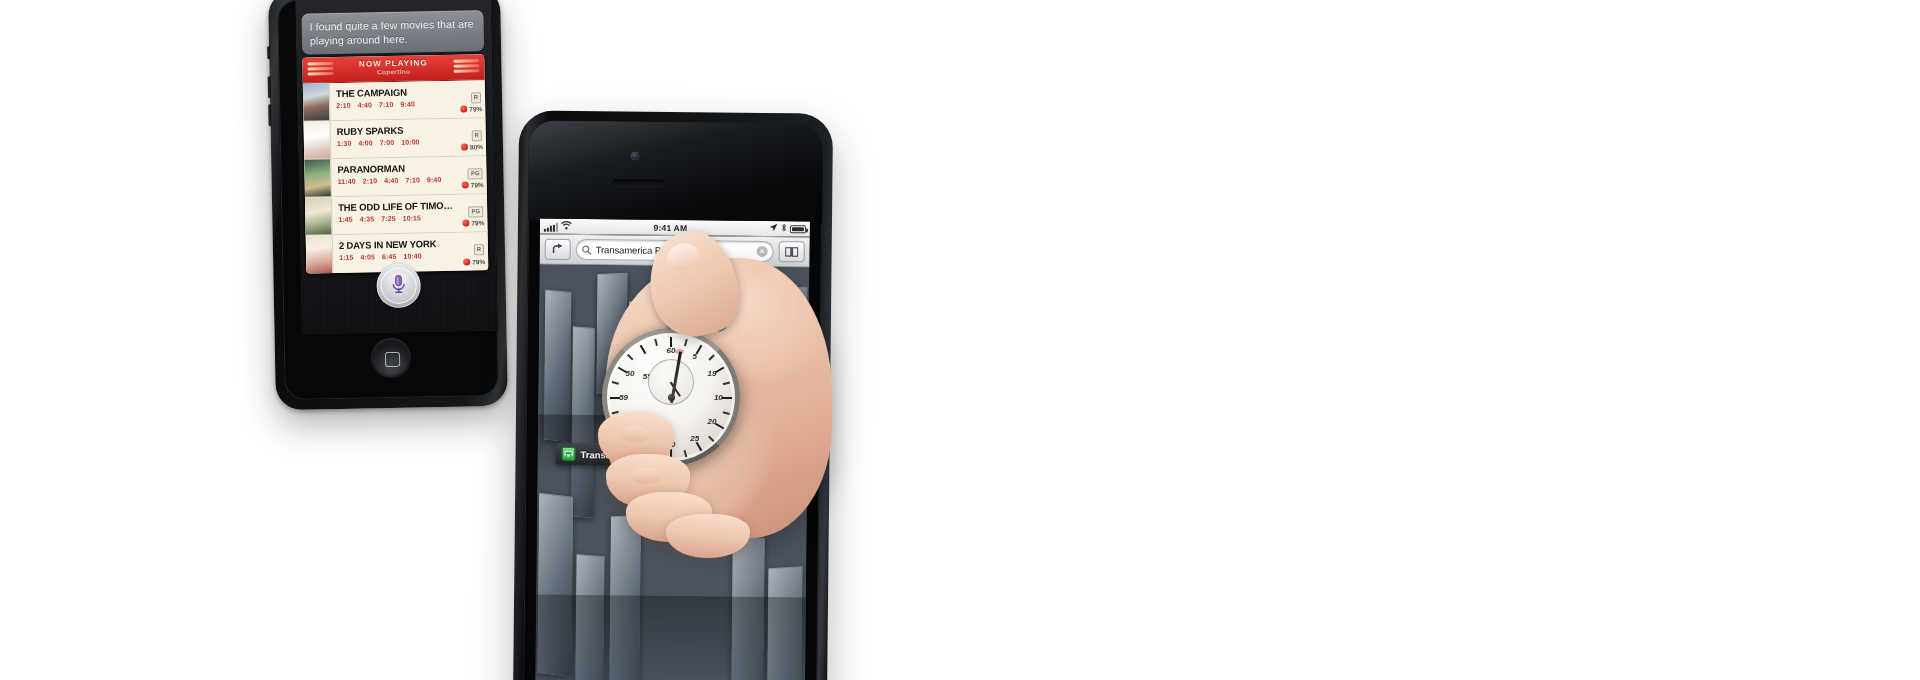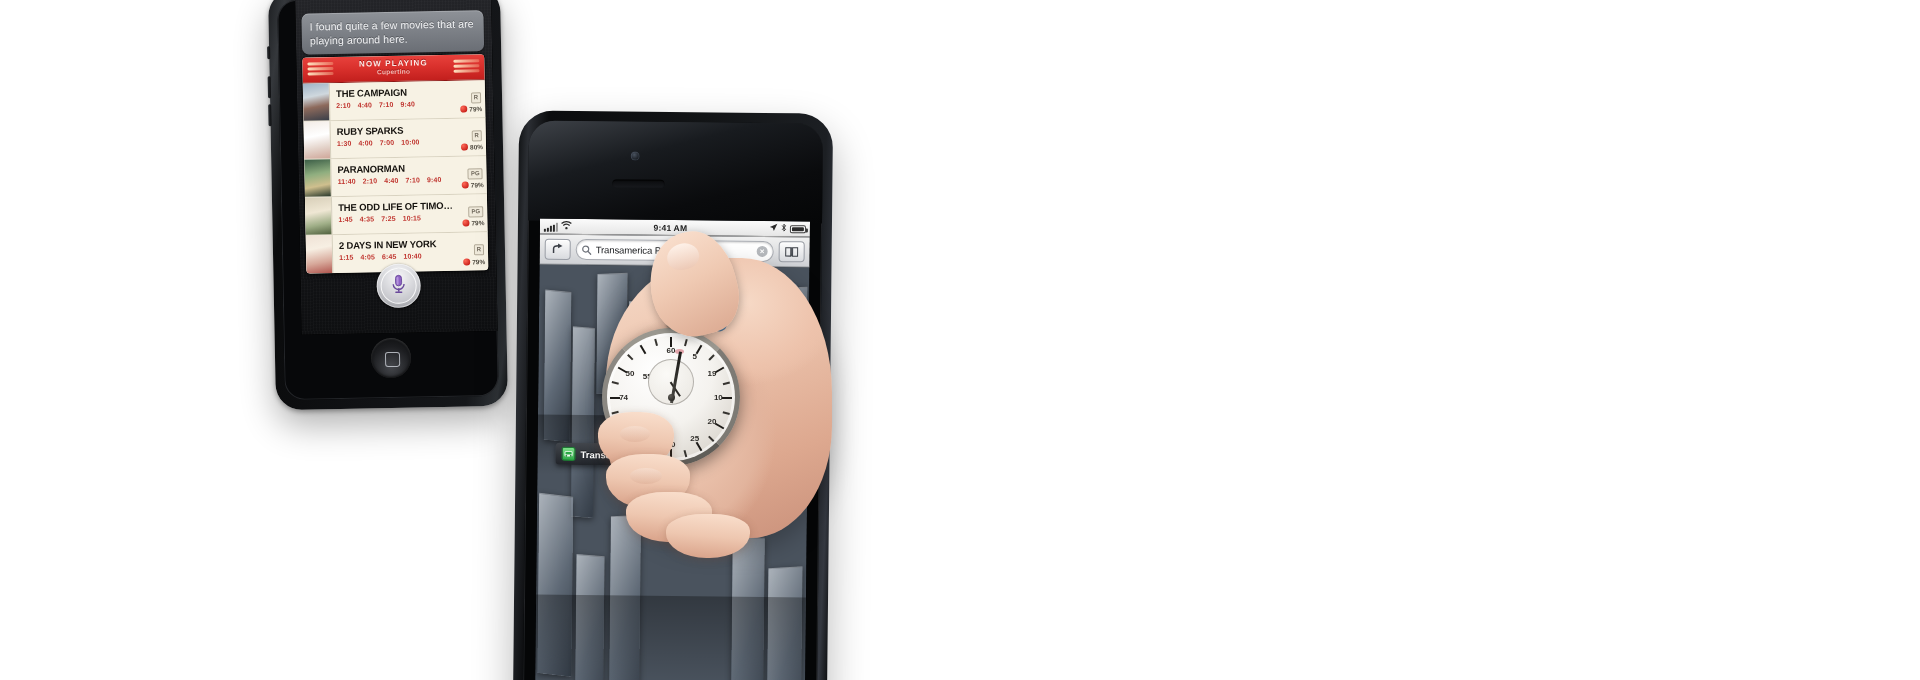--- a/index.html
+++ b/index.html
@@ -327,21 +327,21 @@
   .sw-crown {
     position: absolute; left: 60px; top: -26px;
     width: 16px; height: 20px; border-radius: 4px 4px 2px 2px;
     background: linear-gradient(180deg,#d9d6cf,#8c8981 60%,#6d6a64);
     box-shadow: 0 1px 3px rgba(0,0,0,.5);
   }
   .sw-crown::before {
     content:""; position:absolute; left:2px; top:-10px; width:12px; height:12px;
     border: 3px solid #a6a39b; border-radius: 50%; box-sizing: border-box;
   }
-  .sw-face { position: absolute; inset: 0; border-radius: 50%; }
+  .sw-face { position: absolute; inset: 0; border-radius: 50%; font-style: italic; }
   .sw-tick {
     position: absolute; left: 50%; top: 4px; width: 1.5px; height: 7px;
     background: #35332f; transform-origin: 50% 61px; margin-left: -.75px;
   }
   .sw-tick.major { width: 2px; height: 10px; background: #1d1b18; }
   .sw-num {
     position: absolute; font-size: 8px; font-weight: bold; color: #2e2c28;
     transform: translate(-50%,-50%);
   }
   .sw-hand-main {
@@ -675,21 +675,21 @@
 
         <span class="sw-num" style="left:50%;  top:13%;">60</span>
         <span class="sw-num" style="left:68.5%;top:18%;">5</span>
         <span class="sw-num" style="left:82%;  top:31.5%;">19</span>
         <span class="sw-num" style="left:87%;  top:50%;">10</span>
         <span class="sw-num" style="left:82%;  top:68.5%;">20</span>
         <span class="sw-num" style="left:68.5%;top:82%;">25</span>
         <span class="sw-num" style="left:50%;  top:87%;">30</span>
         <span class="sw-num" style="left:31.5%;top:82%;">35</span>
         <span class="sw-num" style="left:18%;  top:68.5%;">40</span>
-        <span class="sw-num" style="left:13%;  top:50%;">74</span>
+        <span class="sw-num" style="left:13%;  top:50%;">59</span>
         <span class="sw-num" style="left:18%;  top:31.5%;">50</span>
         <span class="sw-num" style="left:31.5%;top:18%;margin-top:20px;">55</span>
 
         <div class="sw-redmark"></div>
         <div class="sw-subdial">
           <div class="sw-subhand"></div>
         </div>
         <div class="sw-hand-main"></div>
         <div class="sw-pivot"></div>
       </div>

